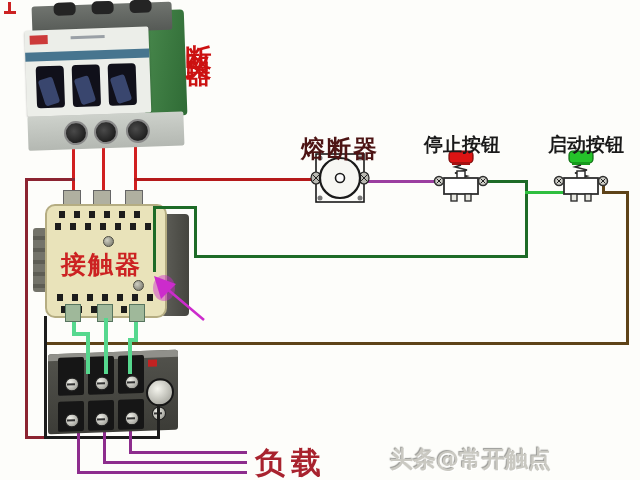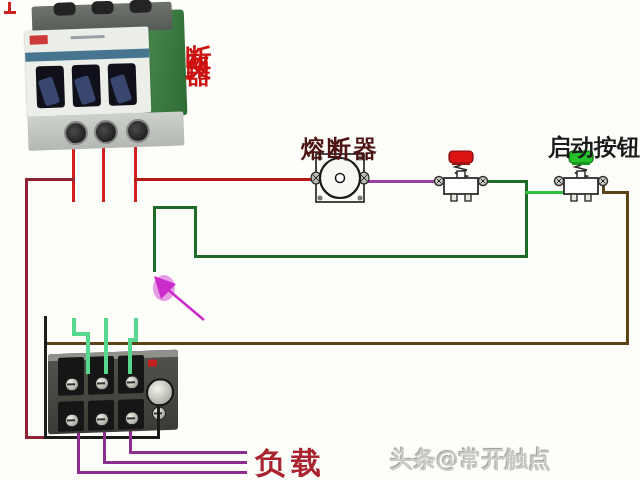--- a/index.html
+++ b/index.html
@@ -129,20 +129,39 @@
           <div class="br-lever"></div>
         </div>
     </div>
     <div class="br-bottom">
       <div class="br-term" style="left:36px;"></div>
       <div class="br-term" style="left:66px;"></div>
       <div class="br-term" style="left:98px;"></div>
     </div>
   </div>
 
+  <div id="contactor">
+    <div class="ct-lrail"></div>
+    <div class="ct-rrail"></div>
+    <div class="ct-toplug" style="left:30px;"></div>
+    <div class="ct-toplug" style="left:60px;"></div>
+    <div class="ct-toplug" style="left:92px;"></div>
+    <div class="ct-face">
+      <div class="ct-ticks" style="left:12px;top:5px;width:90px;"></div>
+      <div class="ct-ticks" style="left:8px;top:17px;width:100px;"></div>
+      <div class="ct-screw" style="left:56px;top:30px;"></div>
+      <div class="lbl" style="left:14px;top:42px;font-size:25px;color:#cc2222;letter-spacing:2px;">接触器</div>
+      <div class="ct-screw" style="left:86px;top:74px;"></div>
+      <div class="ct-ticks" style="left:10px;top:88px;width:96px;"></div>
+      <div class="ct-ticks" style="left:14px;top:100px;width:88px;"></div>
+    </div>
+    <div class="ct-lug" style="left:32px;top:110px;"></div>
+    <div class="ct-lug" style="left:64px;top:110px;"></div>
+    <div class="ct-lug" style="left:96px;top:110px;"></div>
+  </div>
 
   <div id="relay">
     <div class="tr-body"></div>
     <div class="tr-topedge"></div>
     <div class="tr-block" style="left:12px;top:8px;height:38px;">
         <div class="tr-screw" style="left:7px;top:20px;"></div>
       </div>
     <div class="tr-block" style="left:42px;top:8px;height:38px;">
         <div class="tr-screw" style="left:7px;top:20px;"></div>
       </div>
@@ -205,17 +224,18 @@
   </svg>
 
   <svg class="sym z3" style="left:148px;top:272px;" width="66" height="52" viewBox="0 0 66 52">
     <ellipse cx="16" cy="16" rx="11" ry="13" fill="rgba(204,40,204,0.45)"></ellipse>
     <line x1="56" y1="48" x2="18" y2="16" stroke="#cc2bcc" stroke-width="2.5"></line>
     <polygon points="6,4 28,12 13,27" fill="#cc2bcc"></polygon>
   </svg>
 
   <div class="lbl" style="left:182px;top:24px;font-size:26px;color:#cc1111;writing-mode:vertical-rl;text-orientation:upright;letter-spacing:8px;z-index:3;">断路器</div>
   <div class="lbl" style="left:301px;top:133px;font-size:24px;color:#4d1414;letter-spacing:2px;z-index:3;">熔断器</div>
-  <div class="lbl" style="left:548px;top:132px;font-size:23px;color:#1a1a1a;z-index:3;">启动按钮</div>
+  <div class="lbl" style="left:424px;top:132px;font-size:19px;color:#1a1a1a;z-index:3;">停止按钮</div>
+  <div class="lbl" style="left:548px;top:132px;font-size:19px;color:#1a1a1a;z-index:3;">启动按钮</div>
   <div class="lbl" style="left:255px;top:443px;font-size:30px;color:#a8232e;letter-spacing:6px;z-index:3;">负载</div>
   <div id="watermark">头条@常开触点</div>
 
 </div>
 
 </body></html>

